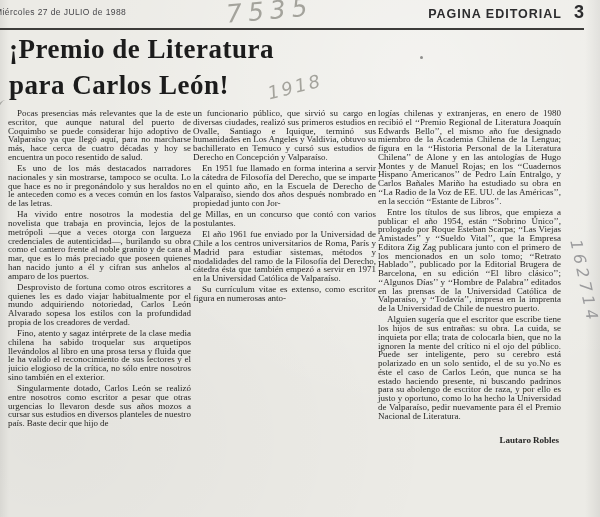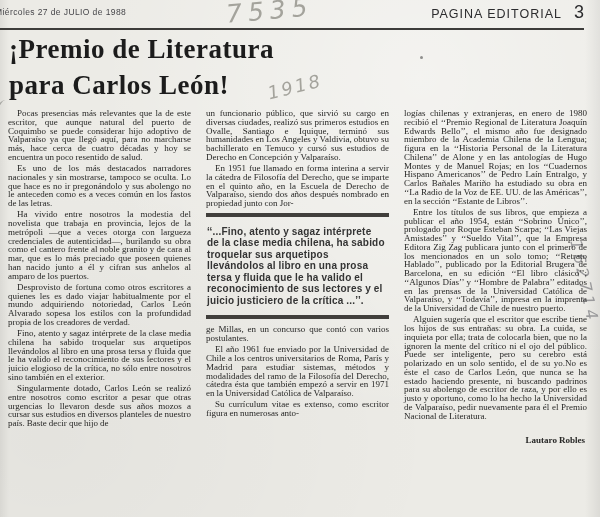--- a/index.html
+++ b/index.html
@@ -14,21 +14,21 @@
     color:#242424;
   }
   
   .date{
     position:absolute;left:-5px;top:7px;
     font-family:"Liberation Sans",sans-serif;font-size:8.5px;color:#46464a;
     letter-spacing:.4px;white-space:nowrap;
   }
   .masthead{
     position:absolute;right:16px;top:2px;
-    font-family:"Liberation Sans",sans-serif;font-weight:normal;color:#2c2c2e;
+    font-family:"Liberation Sans",sans-serif;font-weight:bold;color:#2c2c2e;
     display:flex;align-items:baseline;gap:12px;
   }
   .masthead .section{font-size:12.5px;letter-spacing:1px;}
   .masthead .pagenum{font-size:18px;}
   .header-rule{
     position:absolute;left:0;top:28px;width:584px;height:2px;background:#3d3c3a;
   }
   
   .headline{
     position:absolute;left:9px;top:31px;width:360px;
@@ -39,21 +39,21 @@
   .hw{
     position:absolute;font-family:"DejaVu Sans",sans-serif;font-style:italic;
     color:#97968f;opacity:.85;white-space:nowrap;
   }
   .hw-top{left:226px;top:-4px;font-size:25px;letter-spacing:6px;transform:rotate(-5deg);}
   .hw-mid{left:267px;top:76px;font-size:18px;letter-spacing:2.5px;transform:rotate(-14deg);}
   .hw-side{left:585px;top:238px;font-size:16px;letter-spacing:4px;transform:rotate(78deg);transform-origin:left top;color:#8d8d90;}
   
   .columns{
     position:absolute;left:8px;top:109px;width:580px;height:408px;
-    display:flex;gap:15px;overflow:hidden;
+    display:flex;gap:2px;overflow:hidden;
   }
   .col{
     width:183px;flex:0 0 183px;text-align:justify;
     font-size:9px;line-height:8.75px;color:#272726;
     word-spacing:-.2px;
   }
   .col p{margin:0 0 2.5px 0;text-indent:9px;}
   .col p.cont{text-indent:0;}
   
   .quote{
@@ -98,31 +98,30 @@
   <span class="hw hw-mid">1918</span>
   <span class="hw hw-side">162714</span>
 
   <div class="artifact-curve"></div>
   <div class="artifact-dot"></div>
 
   <div class="columns">
 
     <div class="col">
       <p>Pocas presencias más relevantes que la de este escritor, que aunque natural del puerto de Coquimbo se puede considerar hijo adoptivo de Valparaíso ya que llegó aquí, para no marcharse más, hace cerca de cuatro décadas y hoy se encuentra un poco resentido de salud.</p>
-      <p>Es uno de los más destacados narradores nacionales y sin mostrarse, tampoco se oculta. Lo que hace es no ir pregonándolo y sus abolengo no le anteceden como es a veces común en los fastos de las letras.</p>
+      <p>Es uno de los más destacados narradores nacionales y sin mostrarse, tampoco se oculta. Lo que hace es no ir pregonándolo y sus heraldos no le anteceden como es a veces común en los fastos de las letras.</p>
       <p>Ha vivido entre nosotros la modestia del novelista que trabaja en provincia, lejos de la metrópoli —que a veces otorga con largueza credenciales de autenticidad—, burilando su obra como el cantero frente al noble granito y de cara al mar, que es lo más preciado que poseen quienes han nacido junto a él y cifran sus anhelos al amparo de los puertos.</p>
       <p>Desprovisto de fortuna como otros escritores a quienes les es dado viajar habitualmente por el mundo adquiriendo notoriedad, Carlos León Alvarado sopesa los estilos con la profundidad propia de los creadores de verdad.</p>
       <p>Fino, atento y sagaz intérprete de la clase media chilena ha sabido troquelar sus arquetipos llevándolos al libro en una prosa tersa y fluida que le ha valido el reconocimiento de sus lectores y el juicio elogioso de la crítica, no sólo entre nosotros sino también en el exterior.</p>
       <p>Singularmente dotado, Carlos León se realizó entre nosotros como escritor a pesar que otras urgencias lo llevaron desde sus años mozos a cursar sus estudios en diversos planteles de nuestro país. Baste decir que hijo de</p>
     </div>
 
     <div class="col">
       <p class="cont">un funcionario público, que sirvió su cargo en diversas ciudades, realizó sus primeros estudios en Ovalle, Santiago e Iquique, terminó sus humanidades en Los Angeles y Valdivia, obtuvo su bachillerato en Temuco y cursó sus estudios de Derecho en Concepción y Valparaíso.</p>
       <p>En 1951 fue llamado en forma interina a servir la cátedra de Filosofía del Derecho, que se imparte en el quinto año, en la Escuela de Derecho de Valparaíso, siendo dos años después nombrado en propiedad junto con Jor-</p>
-      <div class="quote">‘‘...Fino, atento y sagaz intérprete de la clase media chilena, ha sabido troquelar sus arquetipos llevándolos al libro en una prosa tersa y fluida que le ha valido el reconocimiento de sus lectores y el juicio justiciero de la crítica ...’’.</div>
       <p class="cont">ge Millas, en un concurso que contó con varios postulantes.</p>
       <p>El año 1961 fue enviado por la Universidad de Chile a los centros universitarios de Roma, París y Madrid para estudiar sistemas, métodos y modalidades del ramo de la Filosofía del Derecho, cátedra ésta que también empezó a servir en 1971 en la Universidad Católica de Valparaíso.</p>
       <p>Su currículum vitae es extenso, como escritor figura en numerosas anto-</p>
     </div>
 
     <div class="col">
       <p class="cont">logías chilenas y extranjeras, en enero de 1980 recibió el ‘‘Premio Regional de Literatura Joaquín Edwards Bello’’, el mismo año fue designado miembro de la Academia Chilena de la Lengua; figura en la ‘‘Historia Personal de la Literatura Chilena’’ de Alone y en las antologías de Hugo Montes y de Manuel Rojas; en los ‘‘Cuadernos Hispano Americanos’’ de Pedro Laín Entralgo, y Carlos Bañales Mariño ha estudiado su obra en ‘‘La Radio de la Voz de EE. UU. de las Américas’’, en la sección ‘‘Estante de Libros’’.</p>
       <p>Entre los títulos de sus libros, que empieza a publicar el año 1954, están ‘‘Sobrino Único’’, prologado por Roque Esteban Scarpa; ‘‘Las Viejas Amistades’’ y ‘‘Sueldo Vital’’, que la Empresa Editora Zig Zag publicara junto con el primero de los mencionados en un solo tomo; ‘‘Retrato Hablado’’, publicado por la Editorial Brugera de Barcelona, en su edición ‘‘El libro clásico’’; ‘‘Algunos Días’’ y ‘‘Hombre de Palabra’’ editados en las prensas de la Universidad Católica de Valparaíso, y ‘‘Todavía’’, impresa en la imprenta de la Universidad de Chile de nuestro puerto.</p>
       <p>Alguien sugería que el escritor que escribe tiene los hijos de sus entrañas: su obra. La cuida, se inquieta por ella; trata de colocarla bien, que no la ignoren la mente del crítico ni el ojo del público. Puede ser inteligente, pero su cerebro está polarizado en un solo sentido, el de su yo.No es éste el caso de Carlos León, que nunca se ha estado haciendo presente, ni buscando padrinos para su abolengo de escritor de raza, y por ello es justo y oportuno, como lo ha hecho la Universidad de Valparaíso, pedir nuevamente para él el Premio Nacional de Literatura.</p>
       <div class="byline">Lautaro Robles</div>

